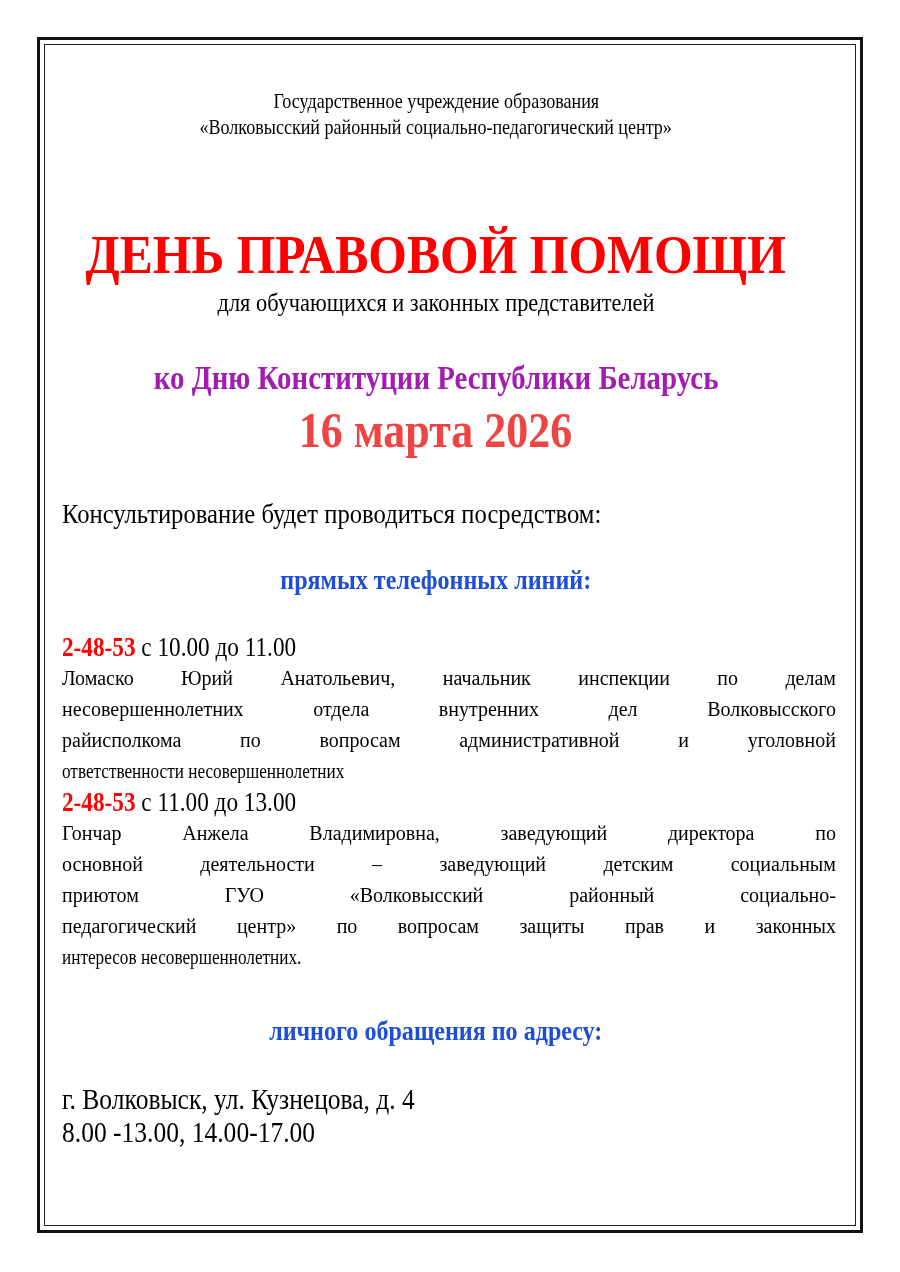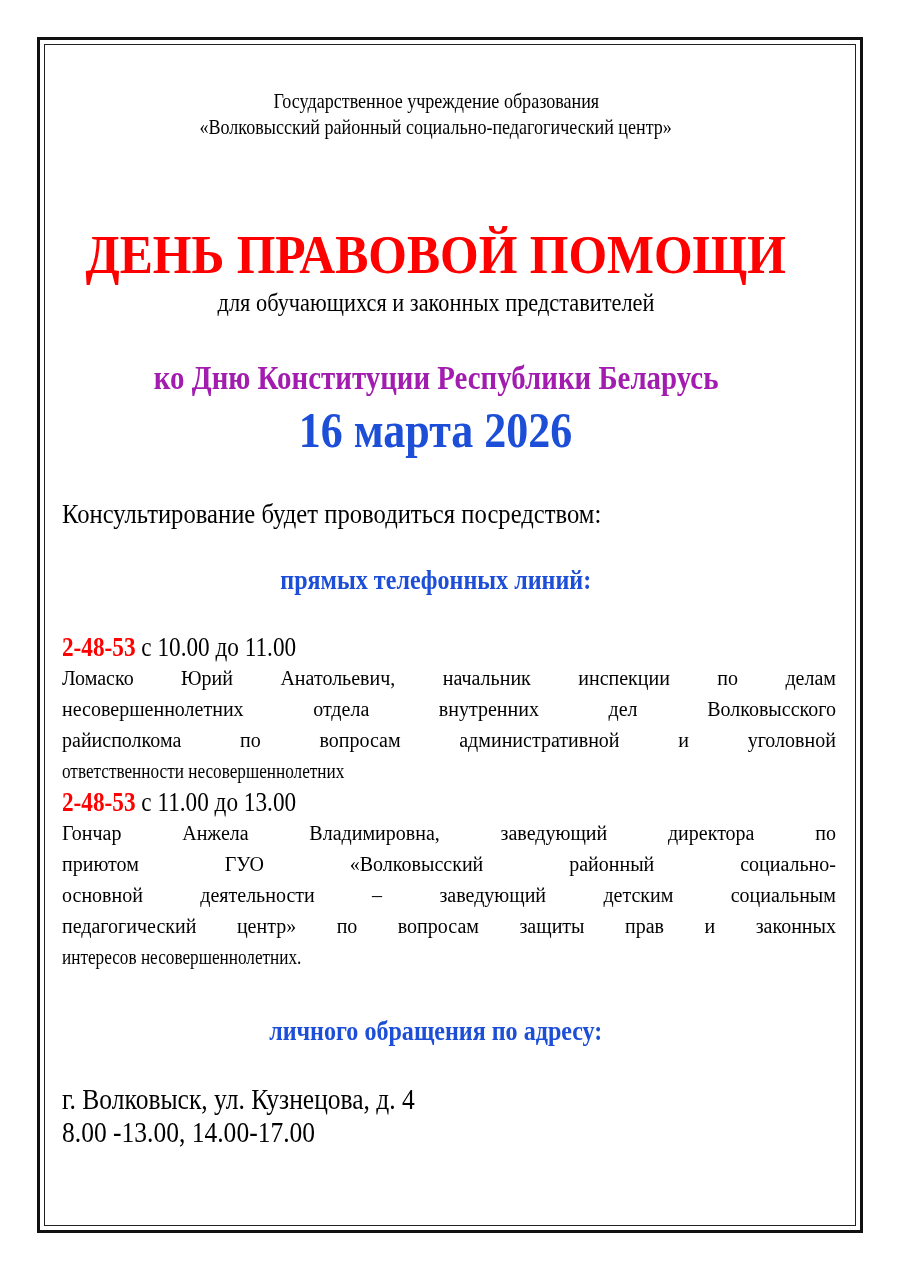--- a/index.html
+++ b/index.html
@@ -66,21 +66,21 @@
     }
     .occasion {
       font-size: 34px;
       font-weight: bold;
       color: #a21caf;
       line-height: 40px;
     }
     .date {
       font-size: 50px;
       font-weight: bold;
-      color: #1d4ed8;
+      color: #ef4444;
       line-height: 56px;
     }
     .section-heading {
       font-size: 28px;
       font-weight: bold;
       color: #1d4ed8;
       text-decoration: underline;
       text-decoration-thickness: 2px;
       text-underline-offset: 3px;
       line-height: 34px;
@@ -204,35 +204,35 @@
 <div class="just-block" style="top:818px;">
   <div class="jrow">
     <span>Гончар</span>
     <span>Анжела</span>
     <span>Владимировна,</span>
     <span>заведующий</span>
     <span>директора</span>
     <span>по</span>
   </div>
   <div class="jrow">
-    <span>приютом</span>
-    <span>ГУО</span>
-    <span>«Волковысский</span>
-    <span>районный</span>
-    <span>социально-</span>
-  </div>
-  <div class="jrow">
     <span>основной</span>
     <span>деятельности</span>
     <span>–</span>
     <span>заведующий</span>
     <span>детским</span>
     <span>социальным</span>
   </div>
   <div class="jrow">
+    <span>приютом</span>
+    <span>ГУО</span>
+    <span>«Волковысский</span>
+    <span>районный</span>
+    <span>социально-</span>
+  </div>
+  <div class="jrow">
     <span>педагогический</span>
     <span>центр»</span>
     <span>по</span>
     <span>вопросам</span>
     <span>защиты</span>
     <span>прав</span>
     <span>и</span>
     <span>законных</span>
   </div>
   <div class="jrow last">

